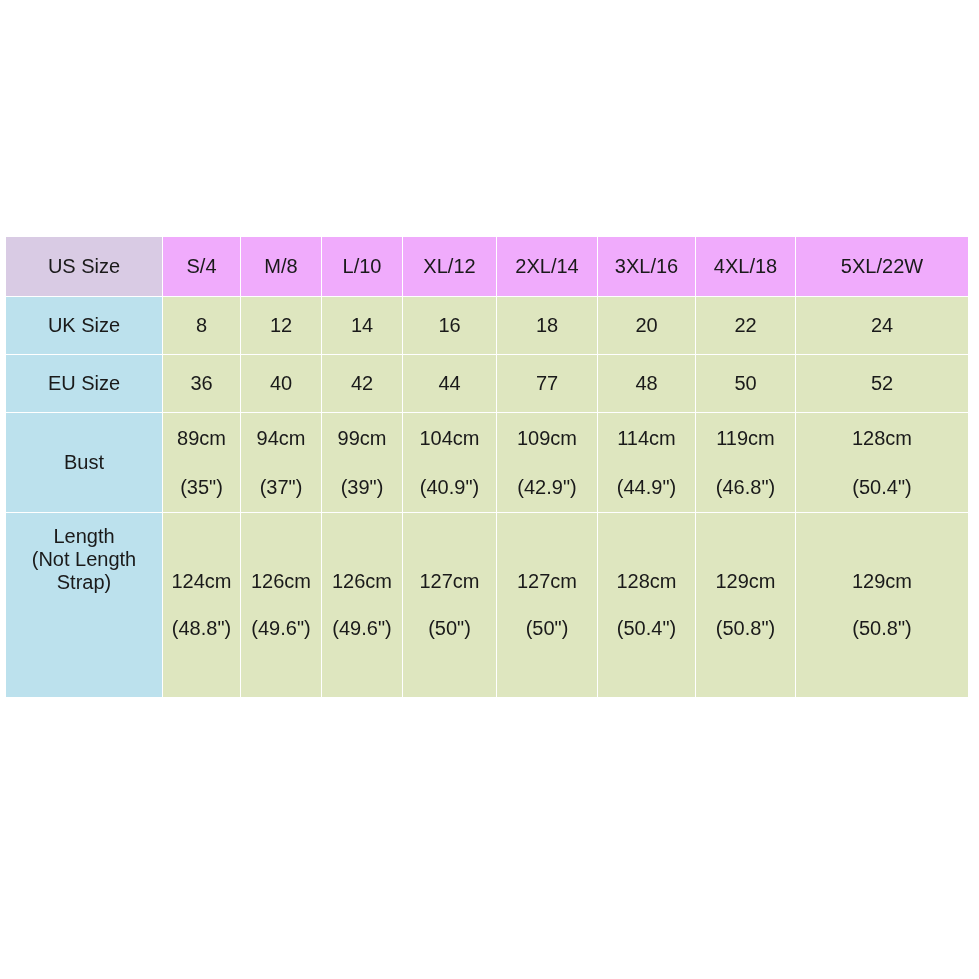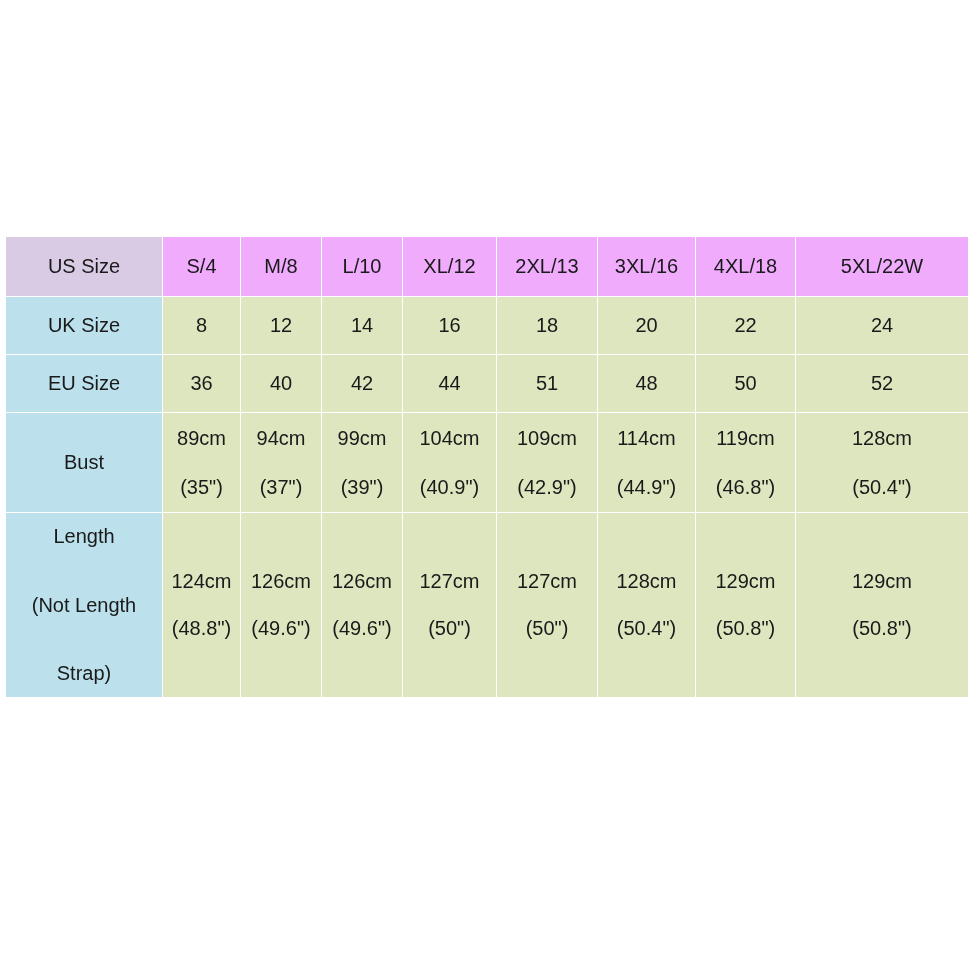--- a/index.html
+++ b/index.html
@@ -79,21 +79,21 @@
     align-items: center;
     height: 100%;
   }
   .stack .cm { margin-bottom: 26px; }
   .row-length .stack .cm { margin-bottom: 24px; }
 
   
   .label-stack {
     display: flex;
     flex-direction: column;
-    justify-content: space-between;
+    justify-content: flex-start;
     align-items: center;
     height: 100%;
     padding: 12px 8px;
     box-sizing: border-box;
   }
   .label-stack span { display: block; }
 
   .hdr-text { font-size: 20px; }
 </style>
 </head>
@@ -125,21 +125,21 @@
         <td>
           <span class="hdr-text">M/8</span>
         </td>
         <td>
           <span class="hdr-text">L/10</span>
         </td>
         <td>
           <span class="hdr-text">XL/12</span>
         </td>
         <td>
-          <span class="hdr-text">2XL/13</span>
+          <span class="hdr-text">2XL/14</span>
         </td>
         <td>
           <span class="hdr-text">3XL/16</span>
         </td>
         <td>
           <span class="hdr-text">4XL/18</span>
         </td>
         <td>
           <span class="hdr-text">5XL/22W</span>
         </td>
@@ -156,21 +156,21 @@
         <td class="val-cell">22</td>
         <td class="val-cell">24</td>
       </tr>
 
       <tr class="row-std">
         <td class="label-cell">EU Size</td>
         <td class="val-cell">36</td>
         <td class="val-cell">40</td>
         <td class="val-cell">42</td>
         <td class="val-cell">44</td>
-        <td class="val-cell">51</td>
+        <td class="val-cell">77</td>
         <td class="val-cell">48</td>
         <td class="val-cell">50</td>
         <td class="val-cell">52</td>
       </tr>
 
 
       <tr class="row-bust">
         <td class="label-cell">Bust</td>
 
         <td class="val-cell">

